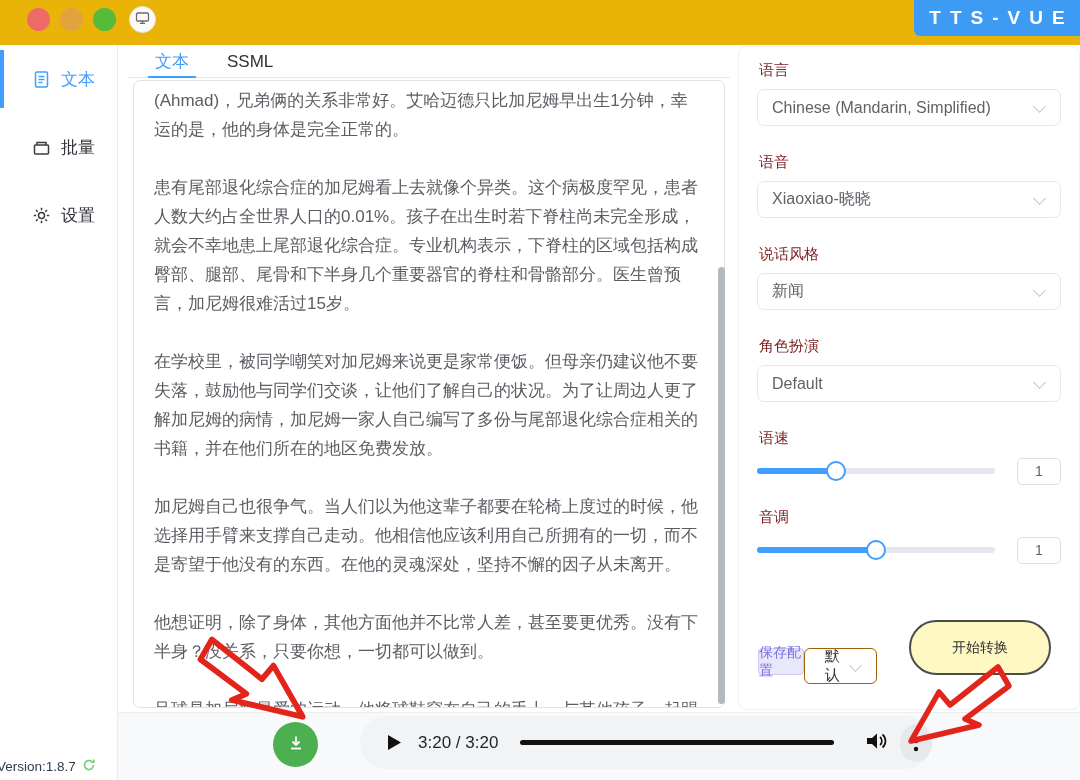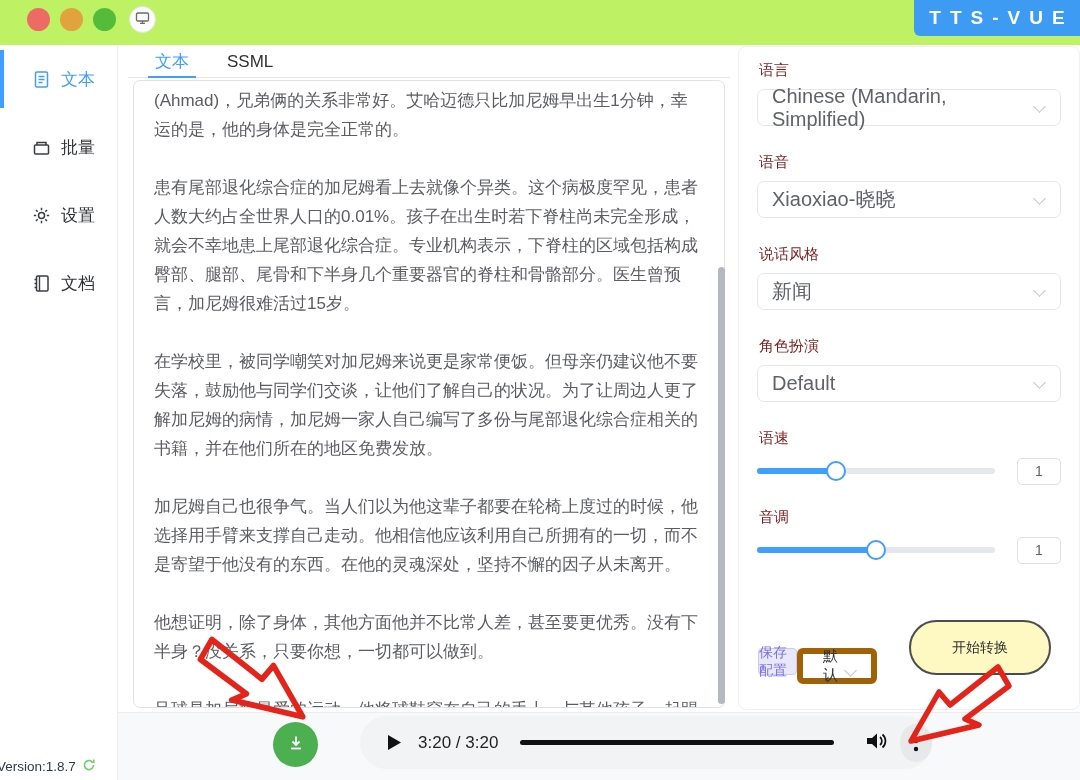--- a/index.html
+++ b/index.html
@@ -1,20 +1,20 @@
 <!DOCTYPE html>
 <html><head>
 <meta charset="utf-8">
 <style>
   html,body{margin:0;padding:0;background:#e9eaec;}
   *{box-sizing:border-box;font-family:"Liberation Sans","DejaVu Sans",sans-serif;}
   .app{position:relative;width:1080px;height:780px;background:#fff;overflow:hidden;}
 
   
-  .titlebar{position:absolute;left:0;top:0;width:1080px;height:45px;background:#bef264;}
+  .titlebar{position:absolute;left:0;top:0;width:1080px;height:45px;background:#eab308;}
   .tl{position:absolute;top:8px;width:23px;height:23px;border-radius:50%;}
   .tl.red{left:27px;background:#ee6a64;}
   .tl.orange{left:60px;background:#e2a33d;}
   .tl.green{left:93px;background:#57bb3a;}
   .screen-btn{position:absolute;left:129px;top:6px;width:27px;height:27px;border-radius:50%;
     background:#fbfbfb;border:1px solid #e3e3e3;display:flex;align-items:center;justify-content:center;}
   .brand{position:absolute;right:0;top:0;width:166px;height:36px;background:#3E9BF3;
     color:#fff;font-weight:bold;font-size:19px;letter-spacing:9px;display:flex;
     align-items:center;justify-content:center;border-radius:0 0 0 6px;padding-left:9px;}
 
@@ -36,34 +36,34 @@
   .textarea{position:absolute;left:5px;top:34px;width:592px;height:628px;border:1px solid #e2e2e2;
     border-radius:7px;padding:5px 24px 10px 20px;overflow:hidden;font-size:17px;line-height:29px;color:#5b5d62;}
   .textarea p{margin:0 0 29px 0;}
   .scroll-thumb{position:absolute;right:5px;top:221px;width:7px;height:437px;background:#b4b9bf;border-radius:4px;}
 
   
   .right-panel{position:absolute;left:738px;top:46px;width:342px;height:664px;background:#fff;
     border:1px solid #eef0f2;border-radius:8px;padding:14px 18px;}
   .fgroup label{display:block;font-size:15px;color:#7f1d1d;margin:0 0 9px 2px;}
   .select{position:relative;height:37px;border:1px solid #e4e7ed;border-radius:7px;background:#fff;
-    display:flex;align-items:center;padding:0 30px 0 14px;font-size:20px;color:#5f6368;margin-bottom:27px;cursor:pointer;}
+    display:flex;align-items:center;padding:0 30px 0 14px;font-size:16px;color:#5f6368;margin-bottom:27px;cursor:pointer;}
   .chev{position:absolute;right:16px;top:12px;width:9px;height:9px;border-right:1.6px solid #c0c4cc;
     border-bottom:1.6px solid #c0c4cc;transform:rotate(45deg);}
   .slider-row{display:flex;align-items:center;height:28px;margin:2px 0 23px 0;}
   .track{position:relative;flex:1;height:6px;background:#e4e7ed;border-radius:3px;margin-right:22px;}
   .fill{position:absolute;left:0;top:0;height:6px;background:#409EFF;border-radius:3px;}
   .handle{position:absolute;top:-7px;width:20px;height:20px;background:#fff;border:2.5px solid #409EFF;border-radius:50%;}
   .valbox{width:44px;height:27px;border:1px solid #dcdfe6;border-radius:5px;display:flex;
     align-items:center;justify-content:center;font-size:14px;color:#606266;}
   .bottom-row{position:absolute;left:19px;right:28px;bottom:25px;display:flex;justify-content:space-between;align-items:flex-end;}
   .left-col{display:flex;flex-direction:row;width:119px;}
   .save-btn{height:27px;background:#e9e8fb;border:1px solid #cdc9f2;border-radius:4px;color:#7b70e3;
     font-size:14px;display:flex;align-items:center;justify-content:center;margin-bottom:7px;cursor:pointer;}
-  .preset-select{position:relative;height:36px;border:6px solid #a16207;border-radius:6px;display:flex;
+  .preset-select{position:relative;height:36px;border:1px solid #a16207;border-radius:6px;display:flex;
     align-items:center;padding:0 28px 0 20px;font-size:15px;color:#303133;cursor:pointer;}
   .convert-btn{width:142px;height:55px;background:#fef9c3;border:2px solid #4c4c4c;border-radius:28px;
     font-size:14px;color:#303133;display:flex;align-items:center;justify-content:center;cursor:pointer;margin-bottom:9px;}
 
   
   .bottom-strip{position:absolute;left:118px;top:712px;width:962px;height:68px;background:#f8f9fa;border-top:1px solid #ededed;}
   .dl-btn{position:absolute;left:273px;top:722px;width:45px;height:45px;border-radius:50%;background:#4CAF50;
     display:flex;align-items:center;justify-content:center;cursor:pointer;}
   .player{position:absolute;left:360px;top:716px;width:572px;height:53px;background:#f1f3f4;border-radius:27px;
     display:flex;align-items:center;}
@@ -119,30 +119,20 @@
       <span class="side-icon">
         <svg width="19" height="19" viewBox="0 0 19 19">
             <circle cx="9.5" cy="9.5" r="3" fill="none" stroke="#3a3d42" stroke-width="1.5"></circle>
             <g stroke="#3a3d42" stroke-width="1.5">
               <path d="M9.5 1.8v2.4M9.5 14.8v2.4M1.8 9.5h2.4M14.8 9.5h2.4M4 4l1.7 1.7M13.3 13.3L15 15M15 4l-1.7 1.7M5.7 13.3L4 15"></path>
             </g>
           </svg>
       </span>
       <span>设置</span>
     </div>
-    <div class="side-item">
-      <span class="side-icon">
-        <svg width="19" height="19" viewBox="0 0 19 19">
-            <rect x="4.5" y="2" width="11.5" height="15" rx="1.2" fill="none" stroke="#3a3d42" stroke-width="1.5"></rect>
-            <path d="M7.5 2v15" stroke="#3a3d42" stroke-width="1.4"></path>
-            <path d="M2.5 5.5h2M2.5 9.5h2M2.5 13.5h2" stroke="#3a3d42" stroke-width="1.4"></path>
-          </svg>
-      </span>
-      <span>文档</span>
-    </div>
     <div class="version">
       <span>Version:1.8.7</span>
       <span>
         <svg width="14" height="14" viewBox="0 0 14 14">
             <path d="M11.5 7a4.5 4.5 0 1 1-1.4-3.2" fill="none" stroke="#6fcf6f" stroke-width="1.6"></path>
             <path d="M11.8 1.6v2.6H9.2" fill="none" stroke="#6fcf6f" stroke-width="1.6"></path>
           </svg>
       </span>
     </div>
   </div>

